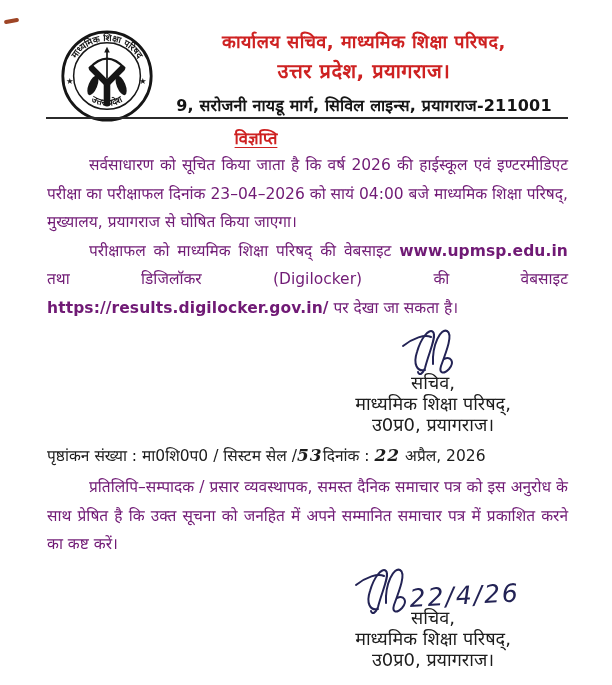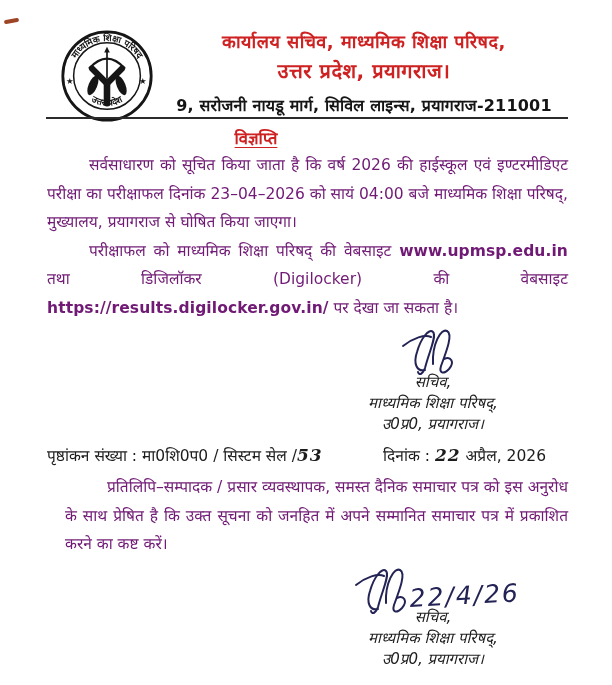--- a/index.html
+++ b/index.html
@@ -108,43 +108,41 @@
   }
   .sig-block-1 { margin-top: 2px; }
   .sig-svg { display: block; margin: 0 auto -6px auto; }
   .sig-svg-2 { display: block; margin: 0 auto -14px 40px; }
   .sig-name {
     font-size: 15px;
     font-weight: 500;
     line-height: 21px;
   }
   .sig-line {
-    font-size: 15px;
+    font-size: 18px;
     font-weight: 500;
     line-height: 21px;
-    font-style: italic;
   }
   
   .ref-line {
     display: flex;
-    justify-content: space-between;
     align-items: baseline;
     margin-top: 9px;
     padding-right: 22px;
     font-size: 15.5px;
     font-weight: 500;
   }
   .hand-number {
     font-family: "DejaVu Serif", "Liberation Serif", serif;
     font-style: italic;
     font-weight: bold;
     font-size: 17px;
     letter-spacing: 1px;
   }
-  .para-3 { margin-top: 7px; margin-left: 18px; }
+  .para-3 { margin-top: 7px; }
   .sig-block-2 { margin-top: 0px; }
 </style>
 </head>
 <body>
 
 <div class="page">
 
   <div class="artifact-mark"></div>
 
   <header class="letterhead">

